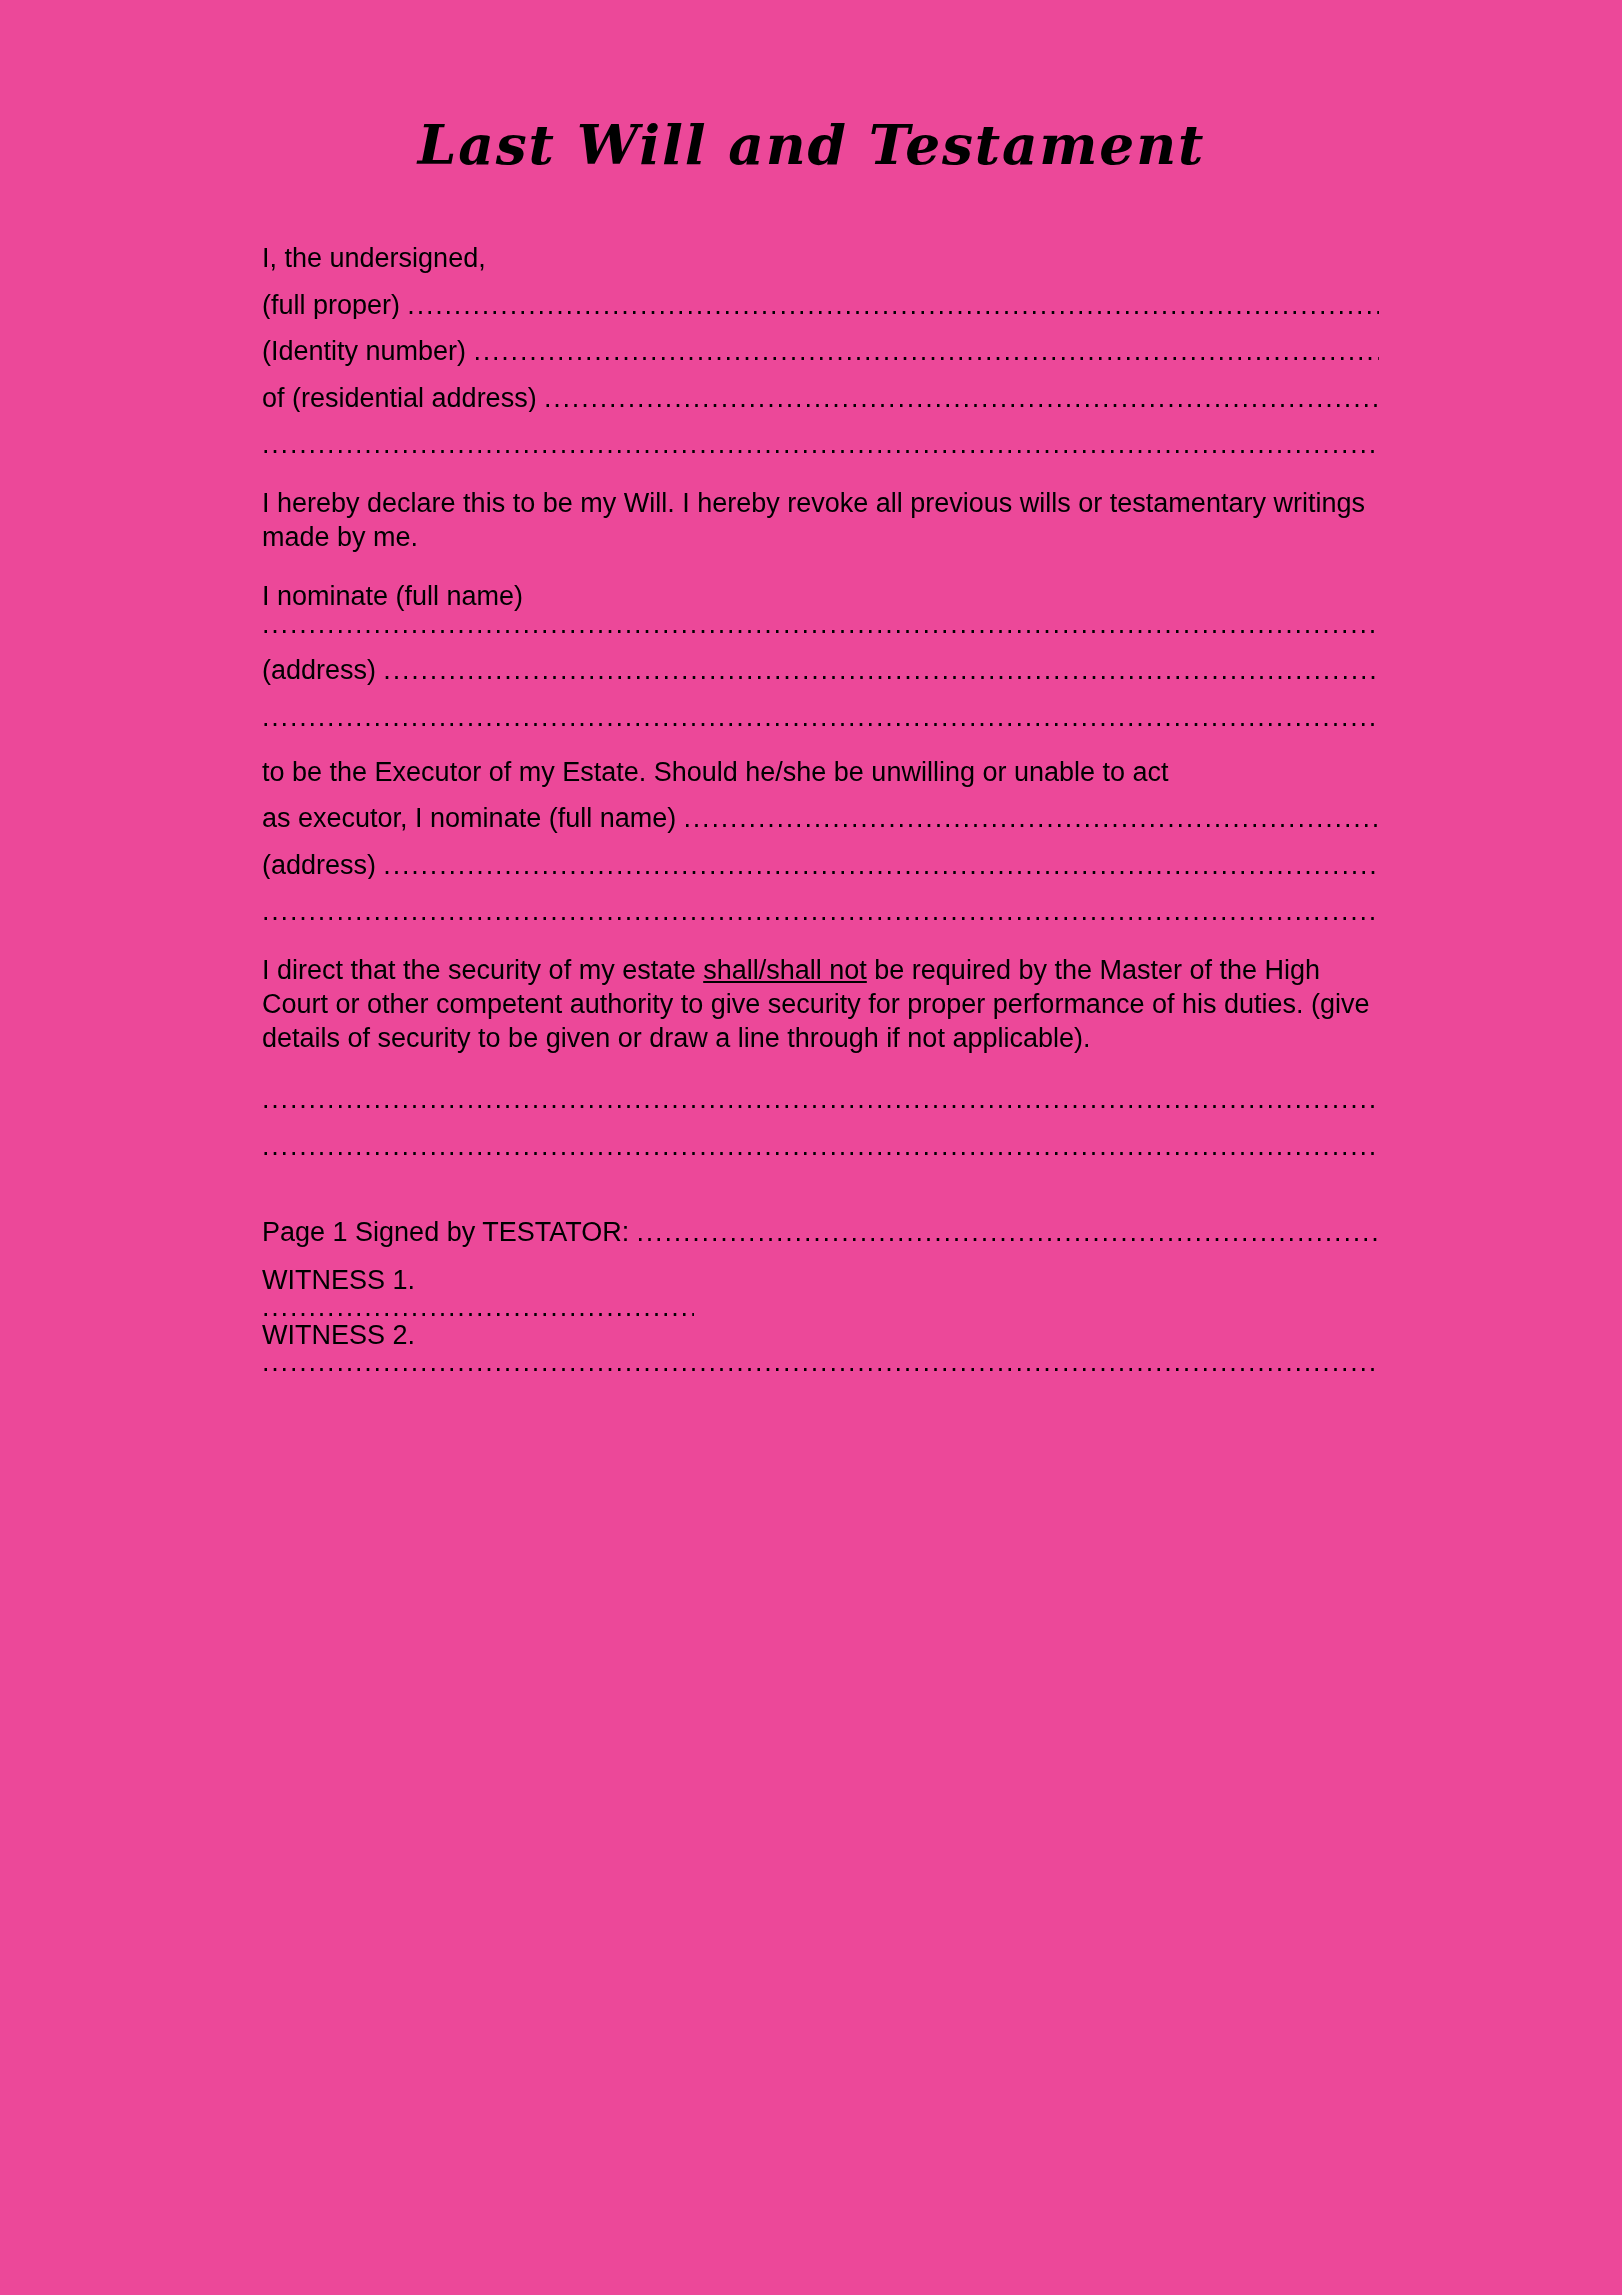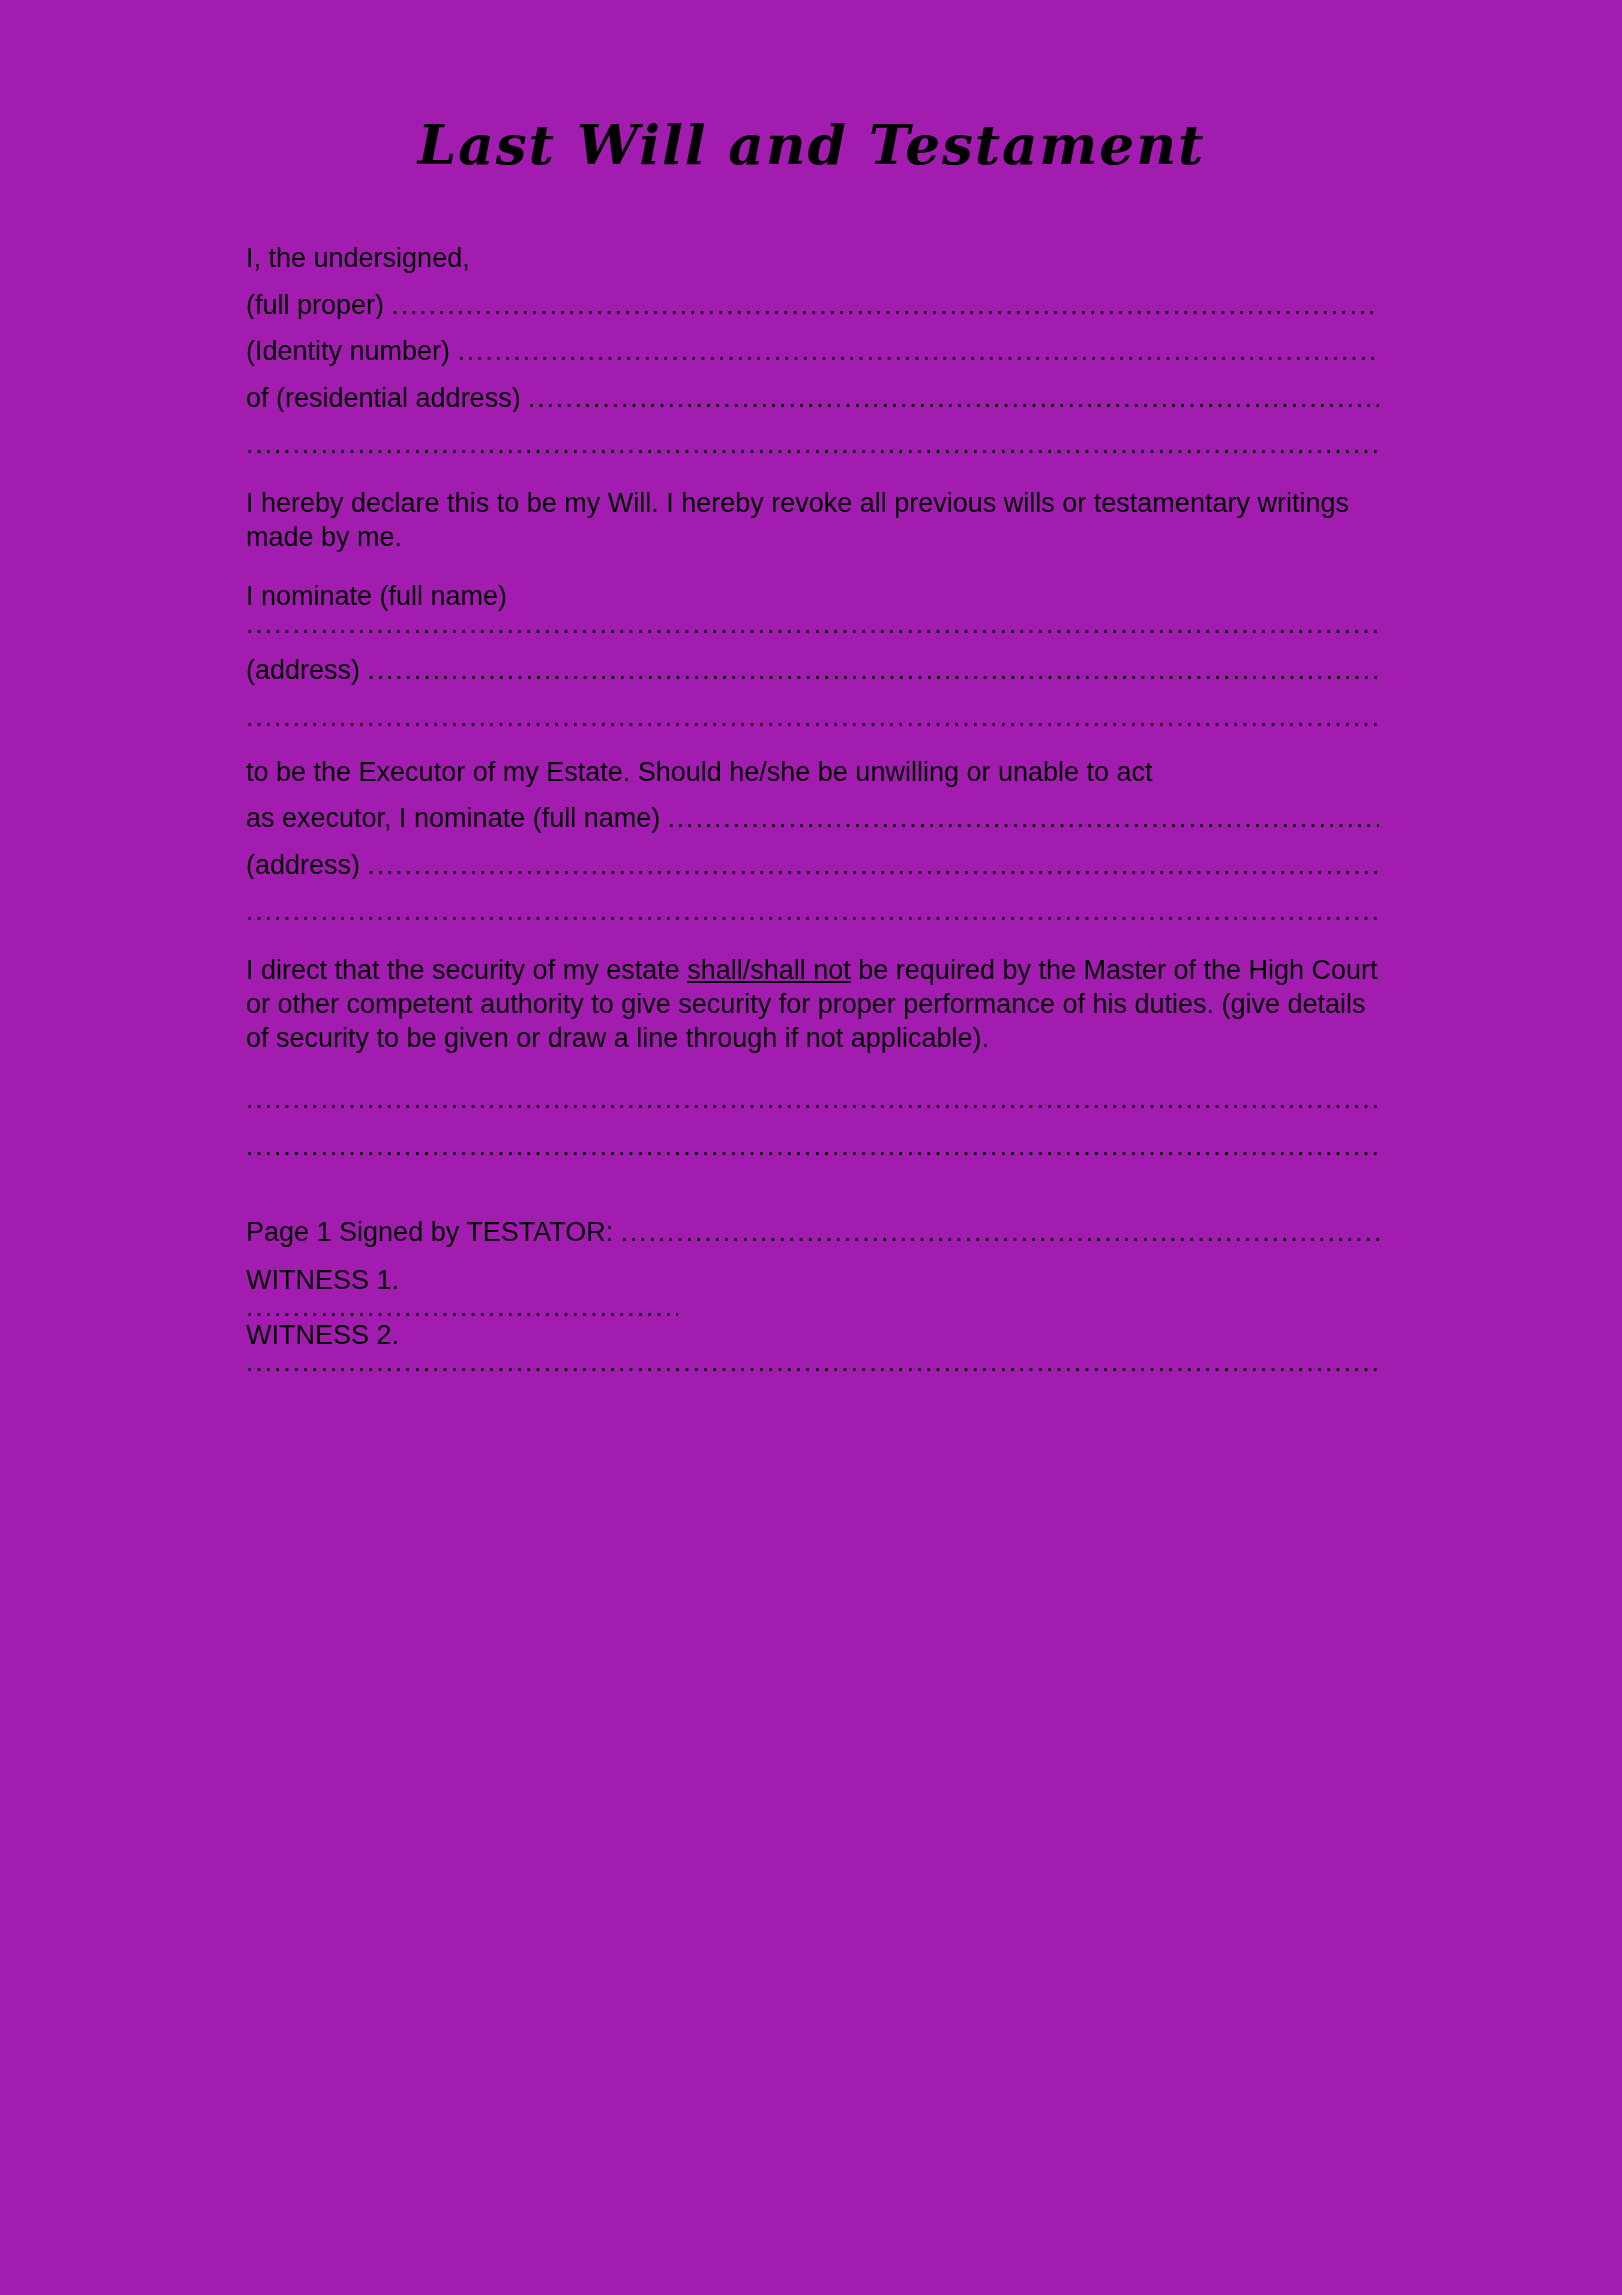--- a/index.html
+++ b/index.html
@@ -5,27 +5,28 @@
   * { margin:0; padding:0; box-sizing:border-box; }
   html,body { background:#ffffff; }
   body {
     font-family:"Liberation Sans", sans-serif;
     color:#000000;
     -webkit-font-smoothing:antialiased;
   }
   .page {
     width:1623px;
     height:2296px;
-    background:#a21caf;
+    background:#ec4899;
     position:relative;
     overflow:hidden;
   }
   .content {
     padding-left:246px;
     padding-right:244px;
+    margin-left:16px;
   }
   .title {
     padding-top:112px;
     text-align:center;
     font-family:"DejaVu Serif", serif;
     font-style:italic;
     font-weight:bold;
     font-size:55px;
     letter-spacing:1.8px;
   }

